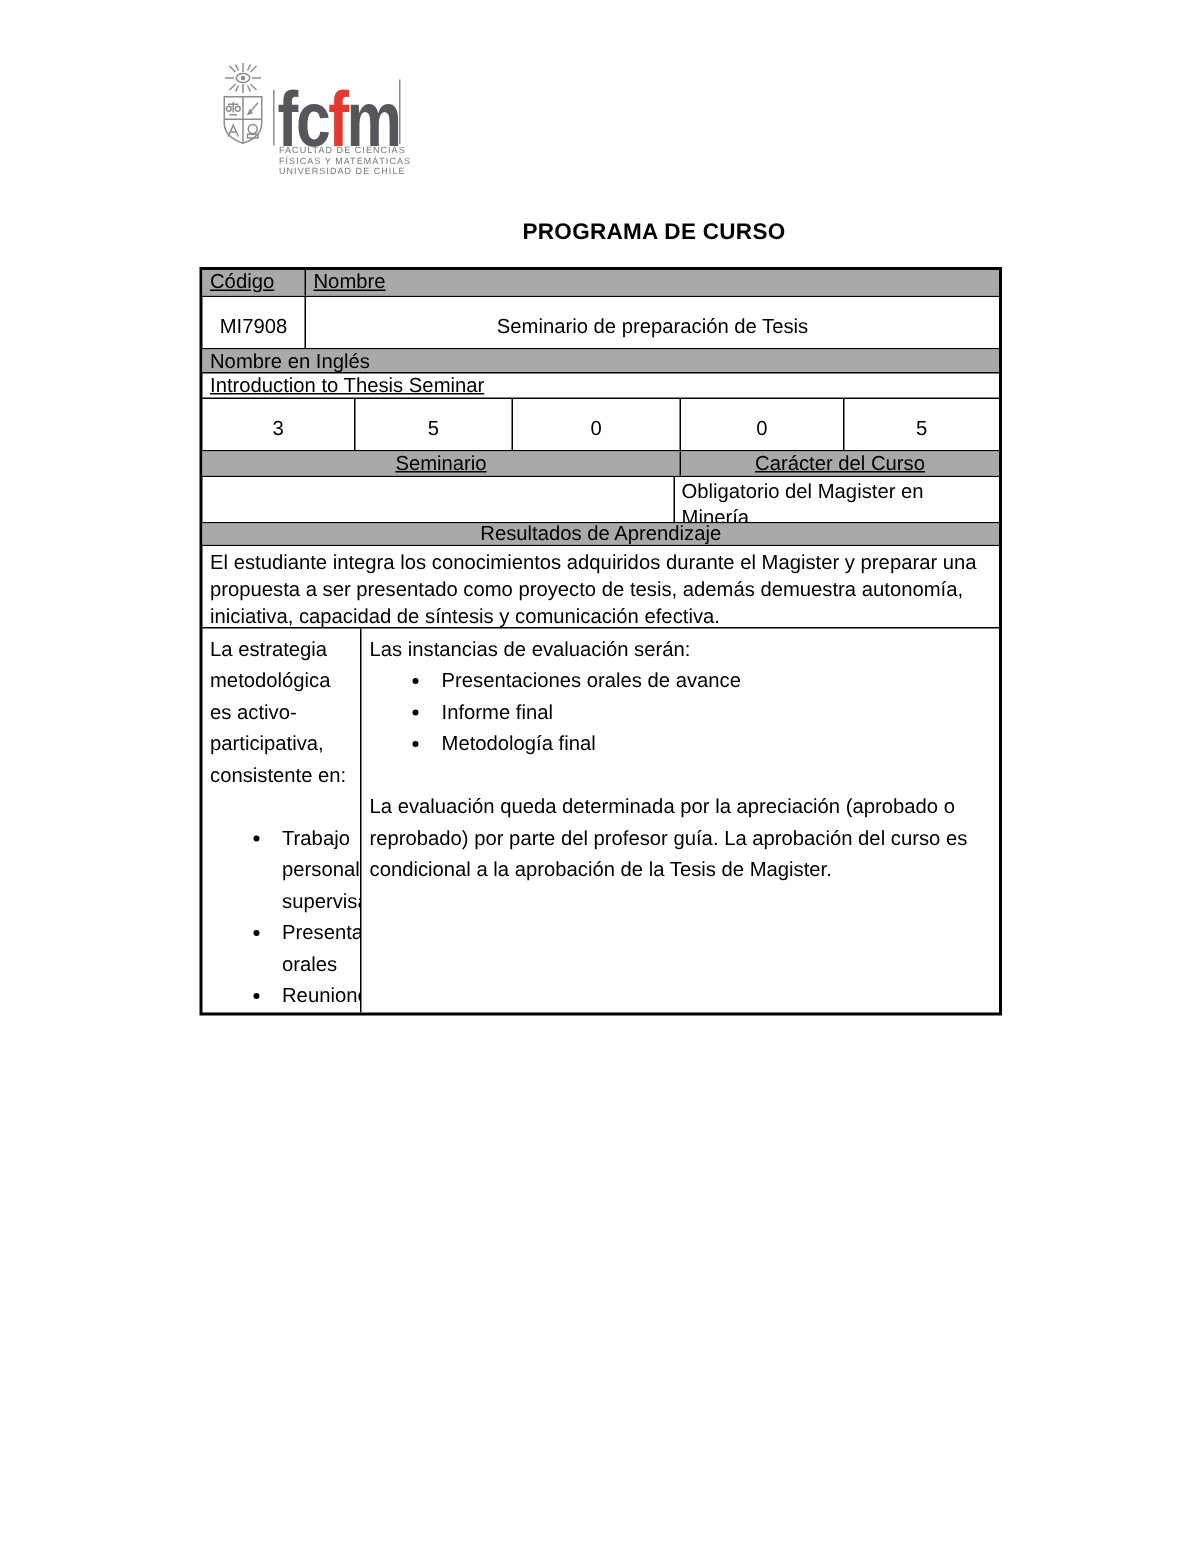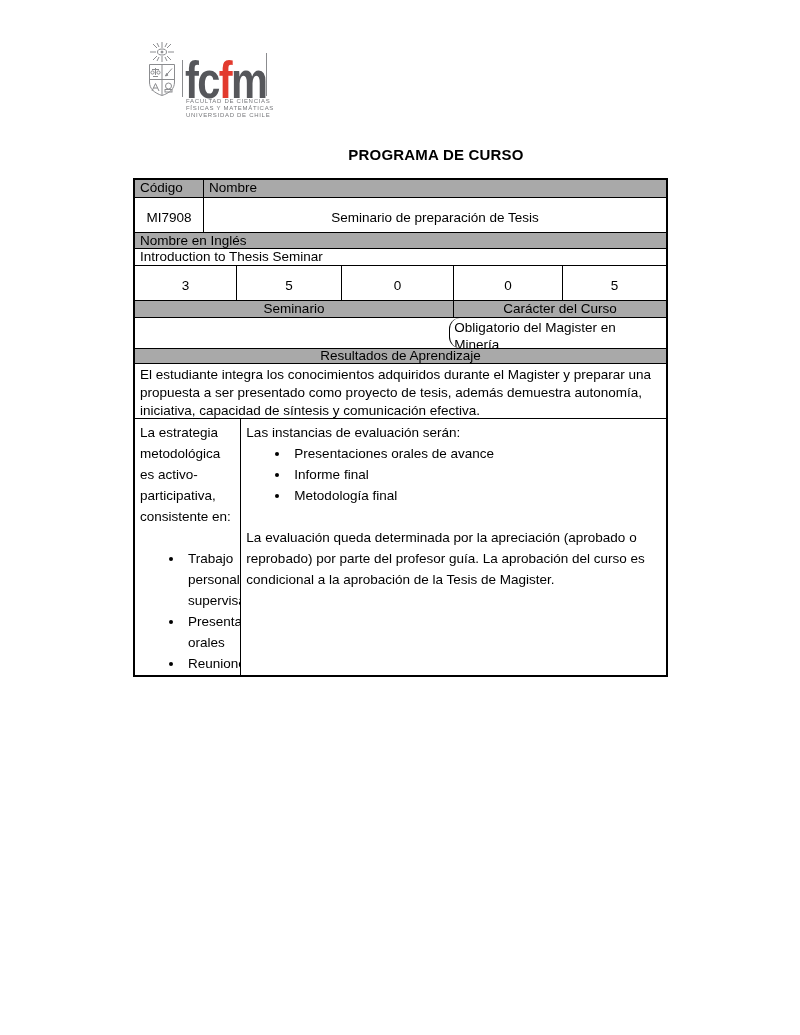--- a/index.html
+++ b/index.html
@@ -43,30 +43,30 @@
   .row { display:flex; border-top:1px solid #000; align-items:stretch; }
   .row:first-child { border-top:none; }
   .cell { border-left:1px solid #000; overflow:hidden; }
   .cell:first-child { border-left:none; }
   .hdr { background:#a9a9a9; }
   .grow { flex:1 1 auto; }
   .pl { padding-left:5px; }
   .ctr { text-align:center; }
   .vctr { display:flex; align-items:center; justify-content:center; text-align:center; line-height:17px; }
 
-  .h17 { height:17px; line-height:16px; }
+  .h17 { height:17px; line-height:16px;text-decoration:underline; }
   .h16 { height:16px; line-height:15px;align-items:center; }
   .h15 { height:15px; line-height:14px; }
   .h35 { height:35px; }
   .h31 { height:31px; }
   .h55 { height:55px; }
   .h257 { height:257px; }
 
   .val { text-align:center; padding-top:11px; line-height:17px; }
-  .topl { padding:1px 4px 0 4px; line-height:17px;border-radius:11px; }
+  .topl { padding:1px 4px 0 4px; line-height:17px; }
 
   .para { padding:2px 5px; line-height:18px; }
 
   .colbody { padding:3px 5px; line-height:21px; }
   .colbody p { margin:0; }
   .colbody ul { margin:0; padding-left:44px; list-style:disc; }
   .colbody li { padding-left:4px; line-height:21px; }
   .gap-above { margin-top:21px !important; }
 </style>
 </head>

